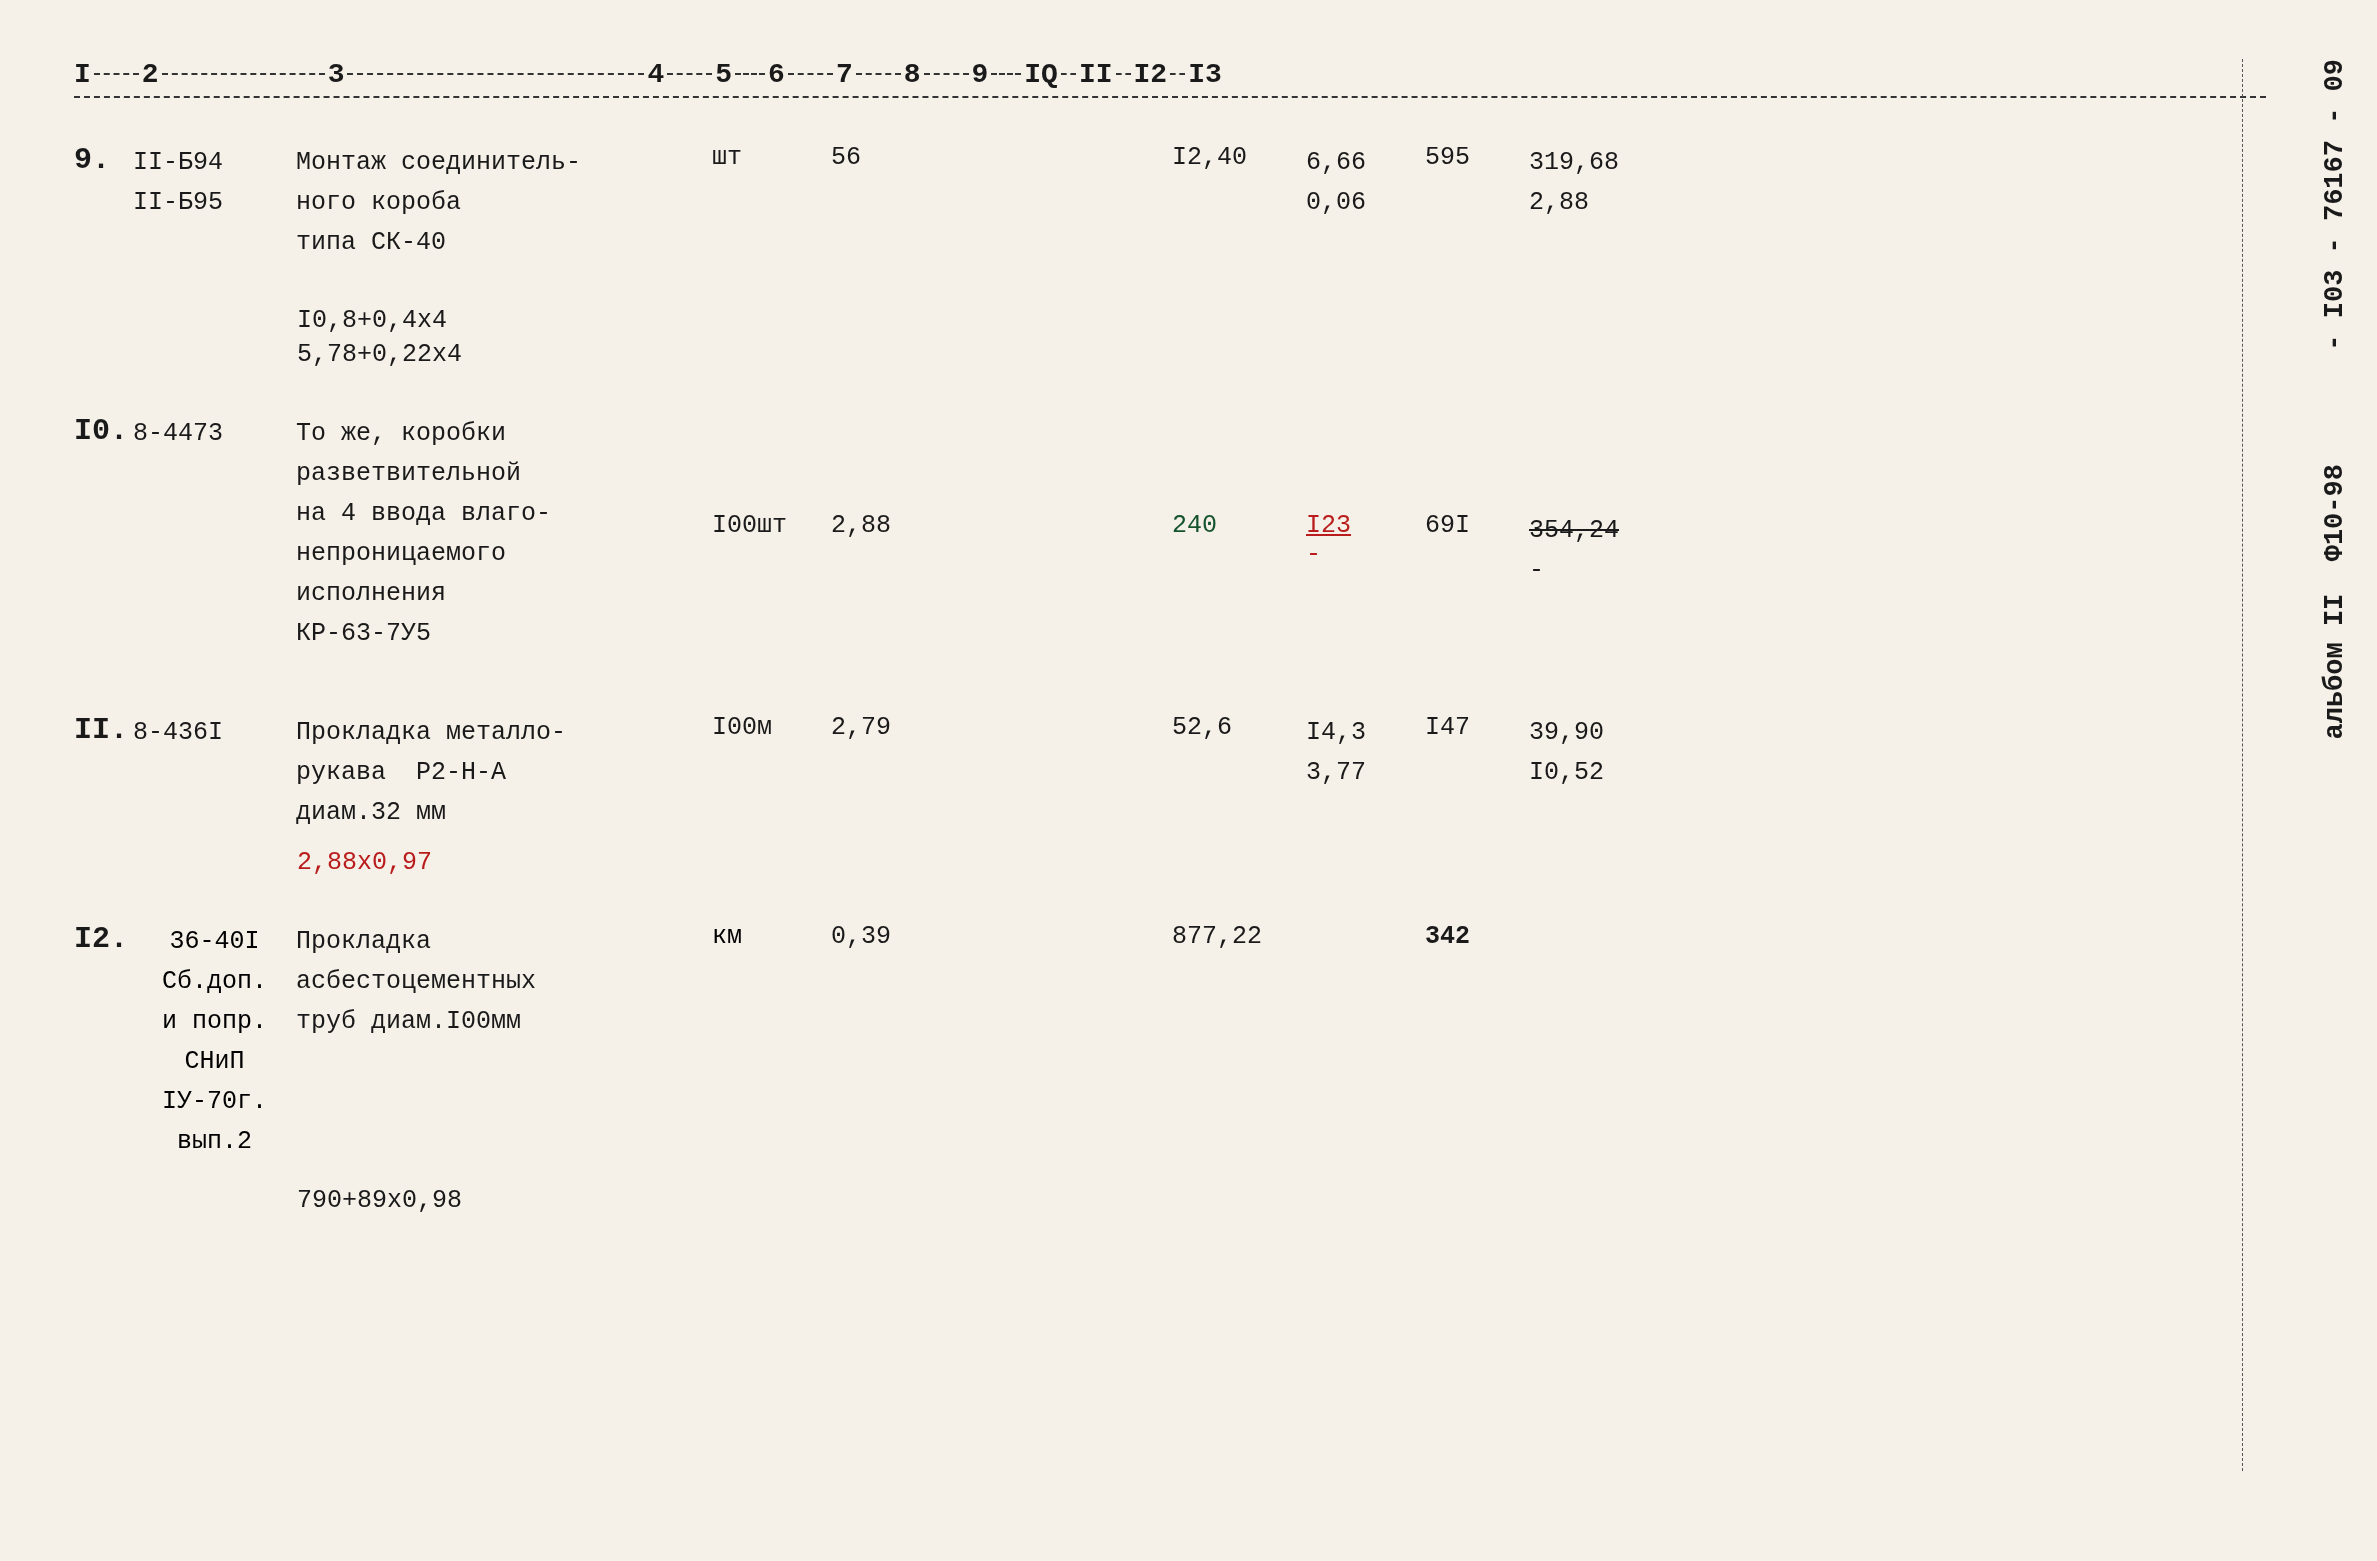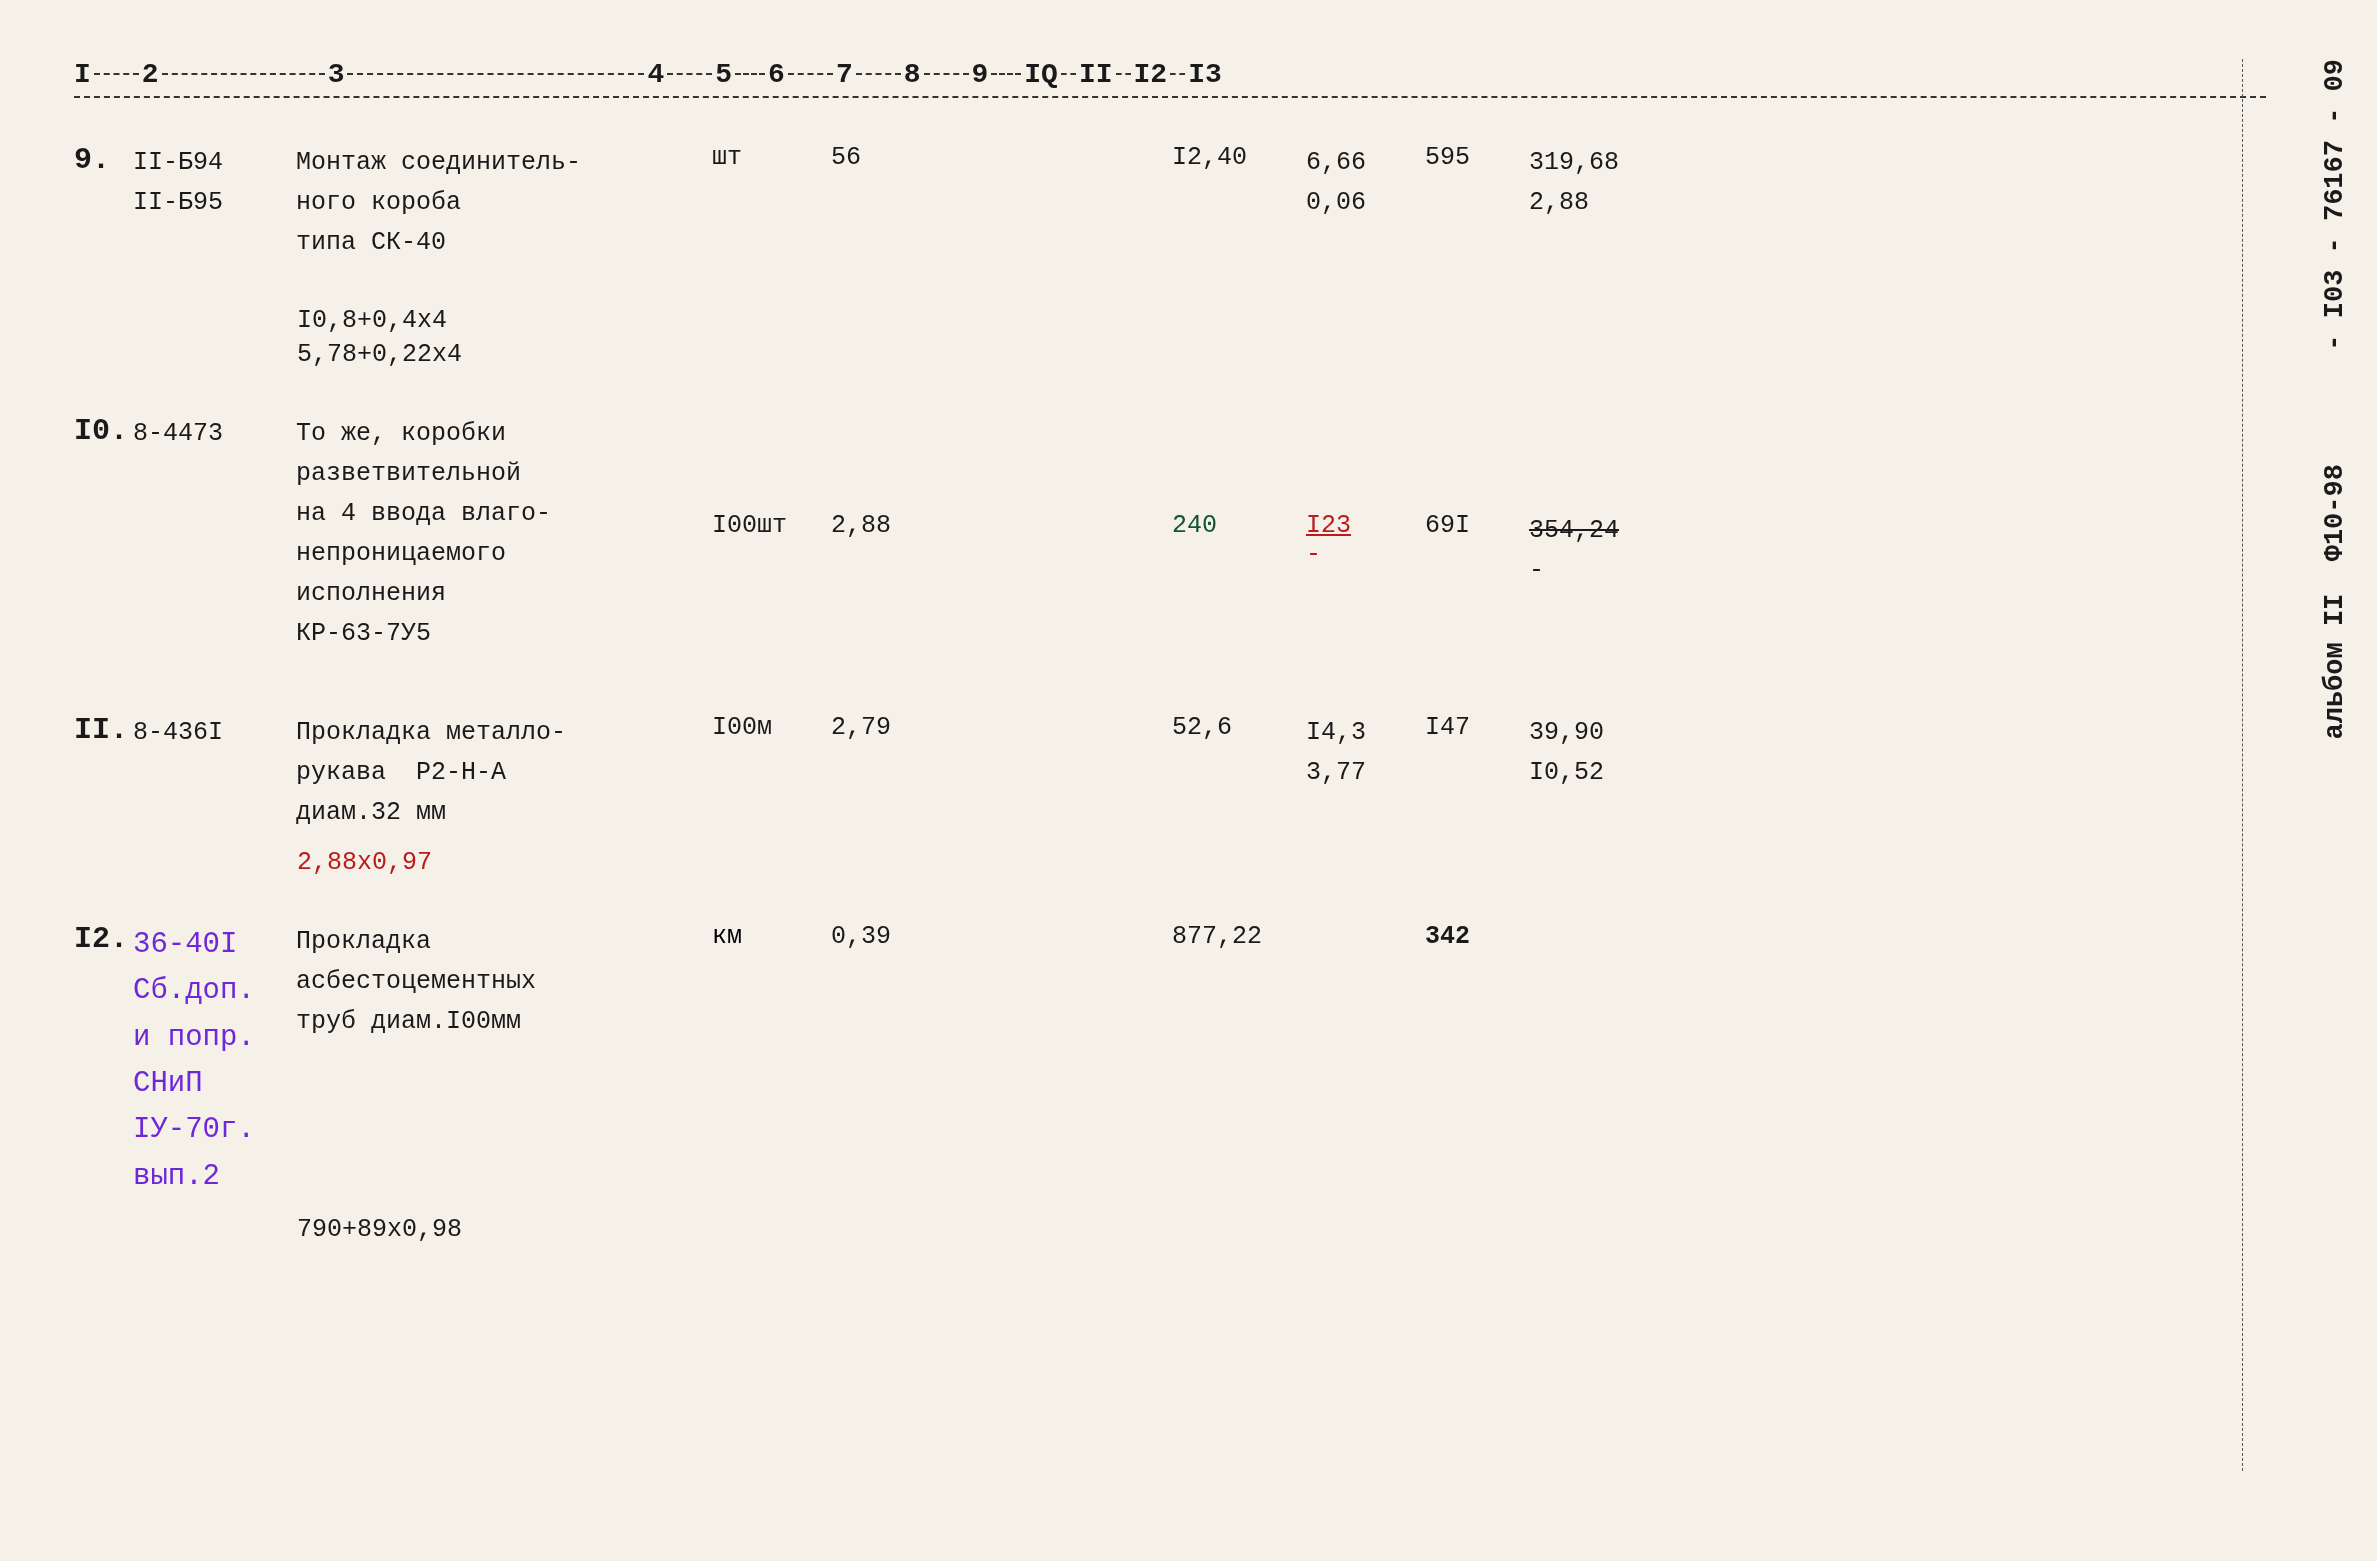--- a/index.html
+++ b/index.html
@@ -142,33 +142,33 @@
     </div>
     <div style="display:flex; align-items:flex-start; width:2192px; margin-top:15px;">
       <div style="width:223px; flex-shrink:0;"></div>
       <div style="font-size:25px; color:#b91c1c;">2,88х0,97</div>
     </div>
   </div>
 
   <div class="entry-block">
     <div style="display:flex; align-items:flex-start; width:2192px;">
       <div style="width:59px; font-size:30px; font-weight:bold; color:#1a1a1a; flex-shrink:0;">I2.</div>
-      <div style="width:163px; font-size:29px; color:#6d28d9; flex-shrink:0; line-height:1.6;">36-40I<br>Сб.доп.<br>и попр.<br>СНиП<br>IУ-70г.<br>вып.2</div>
+      <div style="width:163px; font-size:25px; color:#000000; flex-shrink:0; line-height:1.6;text-align:center;">36-40I<br>Сб.доп.<br>и попр.<br>СНиП<br>IУ-70г.<br>вып.2</div>
       <div style="width:416px; font-size:25px; color:#1a1a1a; flex-shrink:0; line-height:1.6;">Прокладка<br>асбестоцементных<br>труб диам.I00мм</div>
       <div style="width:119px; font-size:25px; color:#000000; flex-shrink:0;">км</div>
       <div style="width:104px; font-size:25px; color:#1a1a1a; flex-shrink:0;">0,39</div>
       <div style="width:74px; flex-shrink:0;"></div>
       <div style="width:74px; flex-shrink:0;"></div>
       <div style="width:89px; flex-shrink:0;"></div>
       <div style="width:134px; font-size:25px; color:#1a1a1a; flex-shrink:0;">877,22</div>
       <div style="width:119px; font-size:25px; color:#1a1a1a; flex-shrink:0;"></div>
       <div style="width:104px; font-size:25px; color:#1a1a1a; flex-shrink:0;font-weight:bold;">342</div>
       <div style="width:134px; font-size:25px; color:#1a1a1a; flex-shrink:0;"></div>
     </div>
-    <div style="display:flex; align-items:center; width:2192px; margin-top:15px;">
+    <div style="display:flex; align-items:center; width:2192px; margin-top:24px;">
       <div style="width:223px; flex-shrink:0;"></div>
       <div style="font-size:25px; color:#1a1a1a;">790+89х0,98</div>
     </div>
   </div>
 
   <div style="position:absolute; right:22px; top:59px; height:1412px; display:flex; align-items:flex-start; justify-content:center;">
     <div style="writing-mode:vertical-rl; text-orientation:mixed; transform:rotate(180deg); font-size:27px; font-weight:bold; color:#1a1a1a; font-family:'Courier New', Courier, monospace; white-space:nowrap; line-height:1.4;">
       альбом II &nbsp;Ф10-98&nbsp;&nbsp;&nbsp;&nbsp;&nbsp;&nbsp;&nbsp;- I03 - 76167 - 09
     </div>
   </div>

